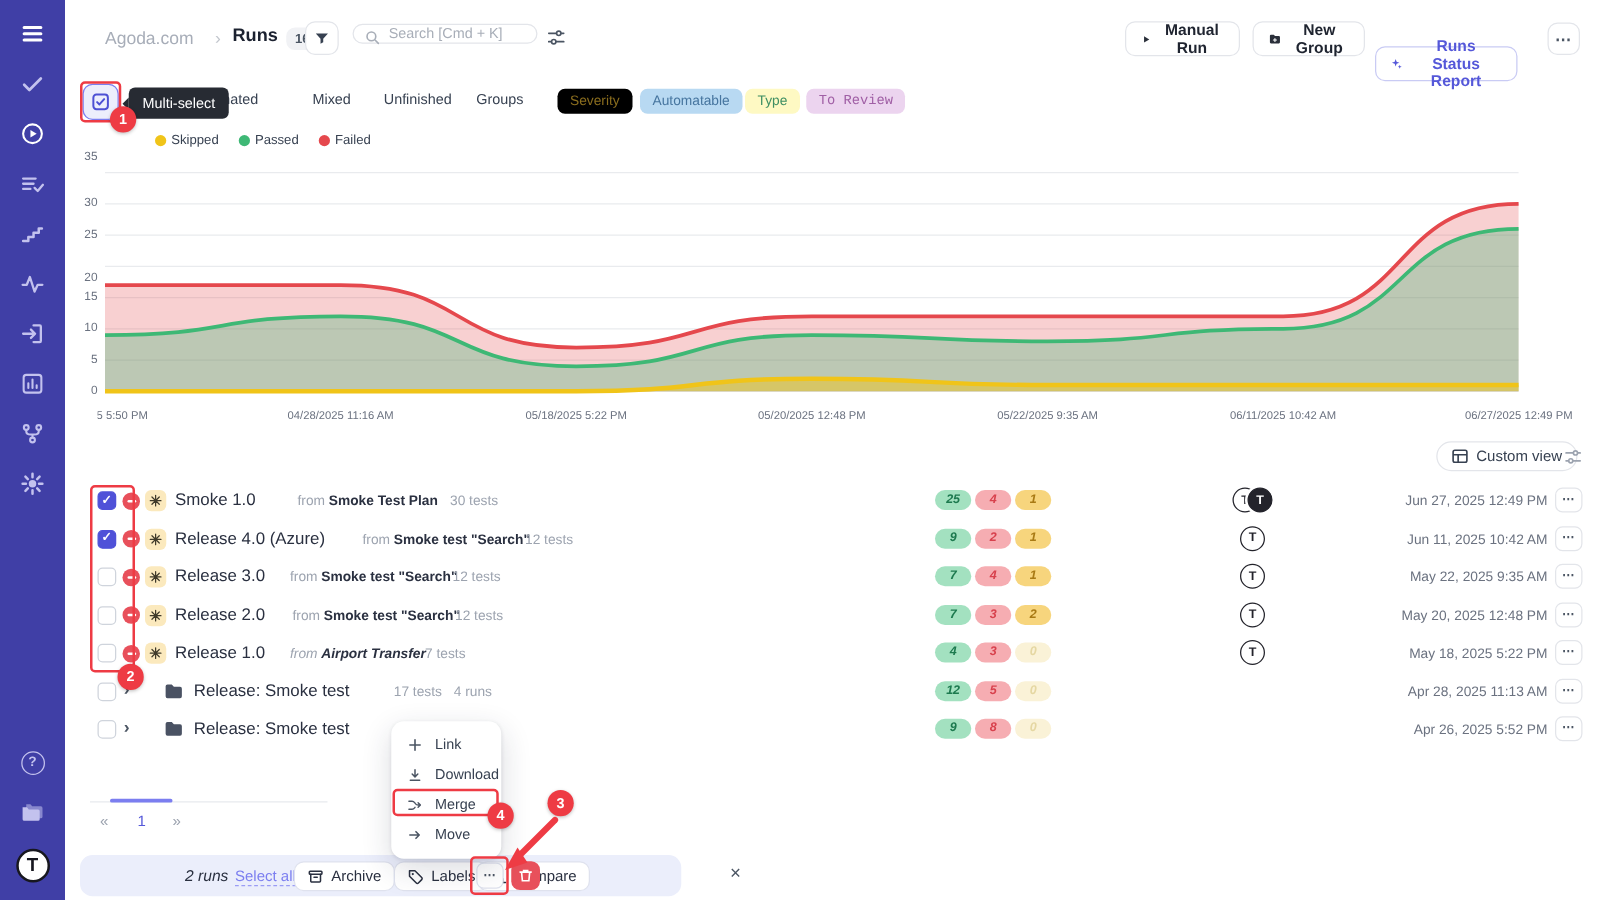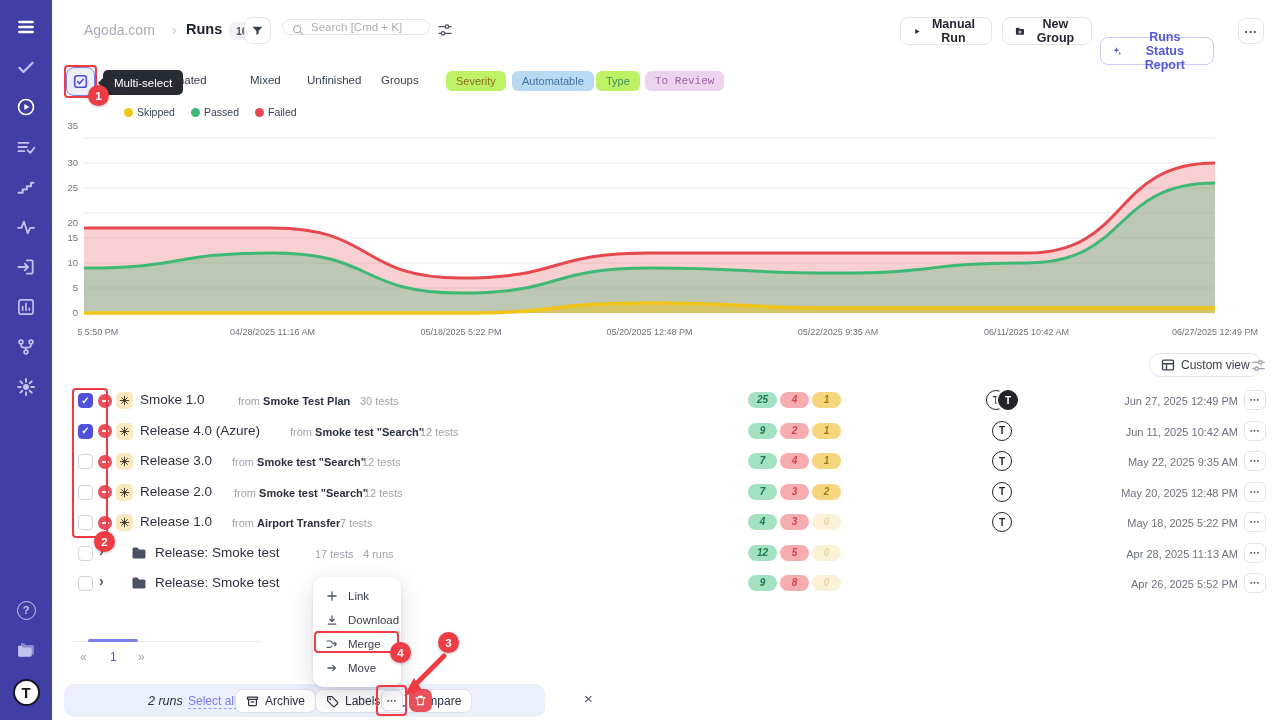--- a/index.html
+++ b/index.html
@@ -41,23 +41,23 @@
     color:#1f2430; cursor:pointer; font-family:inherit; }
   .top-btn.report { color:#5558d9; border-color:#c9cbf4; }
   .more-txt { font-size:13px; font-weight:bold; letter-spacing:1px; color:#4b5563; }
 
   
   #filters { position:absolute; left:0; top:64px; width:1280px; height:34px; z-index:6; }
   #multiselect-btn { position:absolute; left:66px; top:3px; width:29px; height:29px; border-radius:8px;
     background:#eceefc; border:1.5px solid #7b7ef0; display:flex; align-items:center; justify-content:center; cursor:pointer; }
   .tab { position:absolute; top:10px; font-size:11.5px; color:#374151; cursor:pointer; white-space:nowrap; }
   .fpill { position:absolute; top:7px; font-size:11px; border-radius:6px; padding:4px 10px; cursor:pointer; white-space:nowrap; }
-  .fp-sev { background:#bef264; color:#8a6d1e; }
+  .fp-sev { background:#000000; color:#8a6d1e; }
   .fp-auto{ background:#b8d9f2; color:#46759f; }
-  .fp-type{ background:#bef264; color:#3f8f63; }
+  .fp-type{ background:#fef9c3; color:#3f8f63; }
   .fp-rev { background:#ecd4ef; color:#a05fa5; }
 
   
   #tooltip { position:absolute; left:103px; top:70px; height:25px; background:#272b33; color:#fff;
     font-size:11.5px; display:flex; align-items:center; padding:0 11px; border-radius:5px; z-index:25; }
   #tooltip::before { content:""; position:absolute; left:-5px; top:8px; border:5px solid transparent;
     border-right-color:#272b33; border-left:none; }
 
   
   #legend { position:absolute; left:84px; top:106px; display:flex; gap:16px; z-index:4;padding-left:40px; }
@@ -463,21 +463,21 @@
 
   <div class="run-row">
     <label class="cb"></label>
     <span class="minus-ic"></span>
     <span class="auto-ic">
         <svg viewBox="0 0 18 18" fill="none" stroke="#3f3a2a" stroke-width="1.6" stroke-linecap="round">
           <path d="M9 2v14M2 9h14M4.2 4.2l9.6 9.6M13.8 4.2L4.2 13.8"></path>
         </svg>
       </span>
     <a class="run-name">Release 1.0</a>
-    <span class="meta" style="left:232px;"><span>from</span> <b>Airport Transfer</b></span>
+    <span class="meta" style="left:232px;font-style:italic;"><span>from</span> <b>Airport Transfer</b></span>
     <span class="meta" style="left:340px;">7 tests</span>
     <span class="pills">
       <i class="pill p-pass">4</i>
       <i class="pill p-fail">3</i>
       <i class="pill p-skip zero">0</i>
     </span>
     <span class="avatars" style="left:992px;">
       <span class="avatar">T</span>
     </span>
     <span class="run-date">May 18, 2025 5:22 PM</span>

